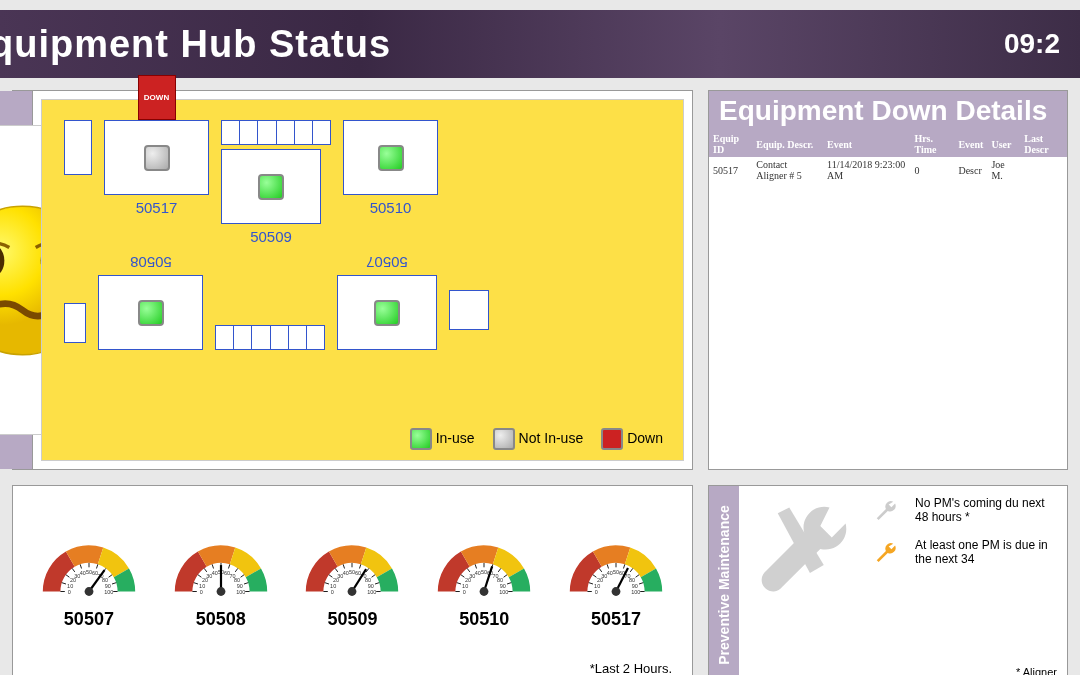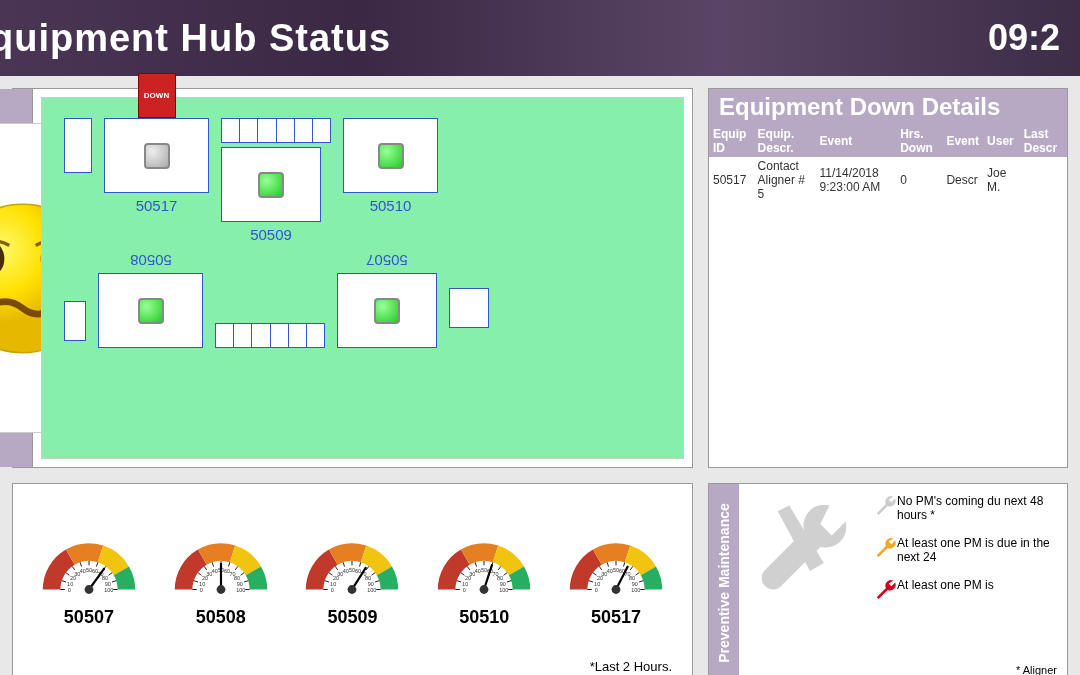--- a/index.html
+++ b/index.html
@@ -5,37 +5,38 @@
   * { box-sizing: border-box; margin: 0; padding: 0; }
   body {
     font-family: Arial, Helvetica, sans-serif;
     background: #e8e8e8;
     width: 1080px;
     height: 675px;
     overflow: hidden;
     position: relative;
   }
   .header {
-    height: 76px;
+    height: 68px;
     background: linear-gradient(to right, #4a3555, #3a2844, #5a4566, #3d2d47);
     display: flex;
     justify-content: space-between;
     align-items: center;
     padding: 0 20px 0 0;
+    margin-top: 10px;
   }
   .header-title {
     color: #fff;
     font-size: 38px;
     font-weight: bold;
     letter-spacing: 1px;
     margin-left: -10px;
   }
   .header-time {
     color: #fff;
-    font-size: 36px;
+    font-size: 28px;
     font-weight: bold;
   }
   .content {
     padding: 12px;
     display: grid;
     grid-template-columns: 1fr 360px;
     grid-template-rows: 380px 200px;
     gap: 15px;
   }
   .panel {
@@ -65,21 +66,21 @@
     display: flex;
     align-items: center;
     justify-content: center;
     margin-left: 180px;
   }
   .layout-box {
     flex: 1;
     margin: 8px;
     border: 1px solid #ccc;
     position: relative;
-    background: #86efac;
+    background: #fde047;
   }
   .equip-row {
     position: absolute;
     display: flex;
     gap: 12px;
     align-items: flex-start;
   }
   .equip-row.top { top: 20px; left: 22px; }
   .equip-row.bot { top: 175px; left: 22px; }
   .equip-block {
@@ -126,25 +127,25 @@
   .legend .sw { width:22px; height:22px; border-radius:3px; border:2px solid #888; display:inline-block; vertical-align:middle; margin-right:4px; }
   .legend .sw.green { background: radial-gradient(circle at 30% 30%, #9f9, #2c2); }
   .legend .sw.gray  { background: radial-gradient(circle at 30% 30%, #eee, #aaa); }
   .legend .sw.red   { background:#c22; }
 
   
   .details-panel { background:#fff; }
   .details-title {
     background: #b7a9c4;
     color: #fff;
-    font-size: 24px;
+    font-size: 28px;
     font-weight: bold;
     padding: 4px 10px;
   }
-  .details-table { width:100%; border-collapse: collapse; font-size: 12px; }
+  .details-table { width:100%; border-collapse: collapse; font-size: 10px; font-family: Liberation Serif, serif; }
   .details-table th {
     background: #b7a9c4; color:#fff; text-align:left;
     padding: 2px 4px; font-weight: bold;
   }
   .details-table td { padding: 2px 4px; color:#333; }
 
   
   .gauges-panel {
     display:flex; align-items:center; justify-content:space-around;
     padding: 18px 10px 30px 10px;
@@ -159,21 +160,21 @@
     width: 30px; background:#b7a9c4; color:#fff;
     display:flex; align-items:center; justify-content:center;
   }
   .pm-side span {
     transform: rotate(-90deg); white-space:nowrap;
     font-weight:bold; font-size:14px;
   }
   .pm-body { flex:1; padding:10px; display:flex; gap:10px; }
   .pm-icon { width:115px; height:115px; color:#ccc; }
   .pm-rows { flex:1; display:flex; flex-direction:column; gap:14px; font-size:12px; }
-  .pm-row { display:flex; align-items:flex-start; gap:1px; }
+  .pm-row { display:flex; align-items:center; gap:19px; }
   .pm-row .ico { width:22px; height:22px; flex:0 0 22px; }
   .pm-note { position:absolute; bottom:6px; right:10px; font-size:11px; }
 </style>
 </head>
 <body>
 
 <div class="header">
   <div class="header-title">quipment Hub Status</div>
   <div class="header-time">09:2</div>
 </div>
@@ -252,32 +253,37 @@
               <div class="slot"></div>
           </div>
         </div>
         <div class="equip-block big" style="width:100px;">
           <div class="status-light green"></div>
           <div class="equip-label top">50507</div>
         </div>
         <div class="equip-block sq" style="margin-top:15px;"></div>
       </div>
 
+      <div class="legend">
+        <span><span class="sw green"></span><span>In-use</span></span>
+        <span><span class="sw gray"></span><span>Not In-use</span></span>
+        <span><span class="sw red"></span><span>Down</span></span>
+      </div>
     </div>
   </div>
 
   <div class="panel details-panel">
     <div class="details-title">Equipment Down Details</div>
     <table class="details-table">
       <thead>
         <tr>
           <th>Equip ID</th>
           <th>Equip. Descr.</th>
           <th>Event</th>
-          <th>Hrs. Down</th>
+          <th>Hrs. Time</th>
           <th>Event</th>
           <th>User</th>
           <th>Last Descr</th>
         </tr>
       </thead>
       <tbody>
         <tr>
           <td>50517</td>
           <td>Contact Aligner # 5</td>
           <td>11/14/2018 9:23:00 AM</td>
@@ -472,26 +478,20 @@
         <div class="pm-row">
           <svg class="ico" viewBox="0 0 24 24">
               <path fill="#ccc" d="M21 3a6 6 0 0 0-8 8L3 21l2 2 10-10a6 6 0 0 0 8-8l-4 4-3-3z"></path>
             </svg>
           <span>No PM's coming du next 48 hours *</span>
         </div>
         <div class="pm-row">
           <svg class="ico" viewBox="0 0 24 24">
               <path fill="#f5a623" d="M21 3a6 6 0 0 0-8 8L3 21l2 2 10-10a6 6 0 0 0 8-8l-4 4-3-3z"></path>
             </svg>
-          <span>At least one PM is due in the next 24</span>
-        </div>
-        <div class="pm-row">
-          <svg class="ico" viewBox="0 0 24 24">
-              <path fill="#d0021b" d="M21 3a6 6 0 0 0-8 8L3 21l2 2 10-10a6 6 0 0 0 8-8l-4 4-3-3z"></path>
-            </svg>
-          <span>At least one PM is</span>
+          <span>At least one PM is due in the next 34</span>
         </div>
       </div>
     </div>
     <div class="pm-note">* Aligner</div>
   </div>
 
 </div>
 
 </body></html>

